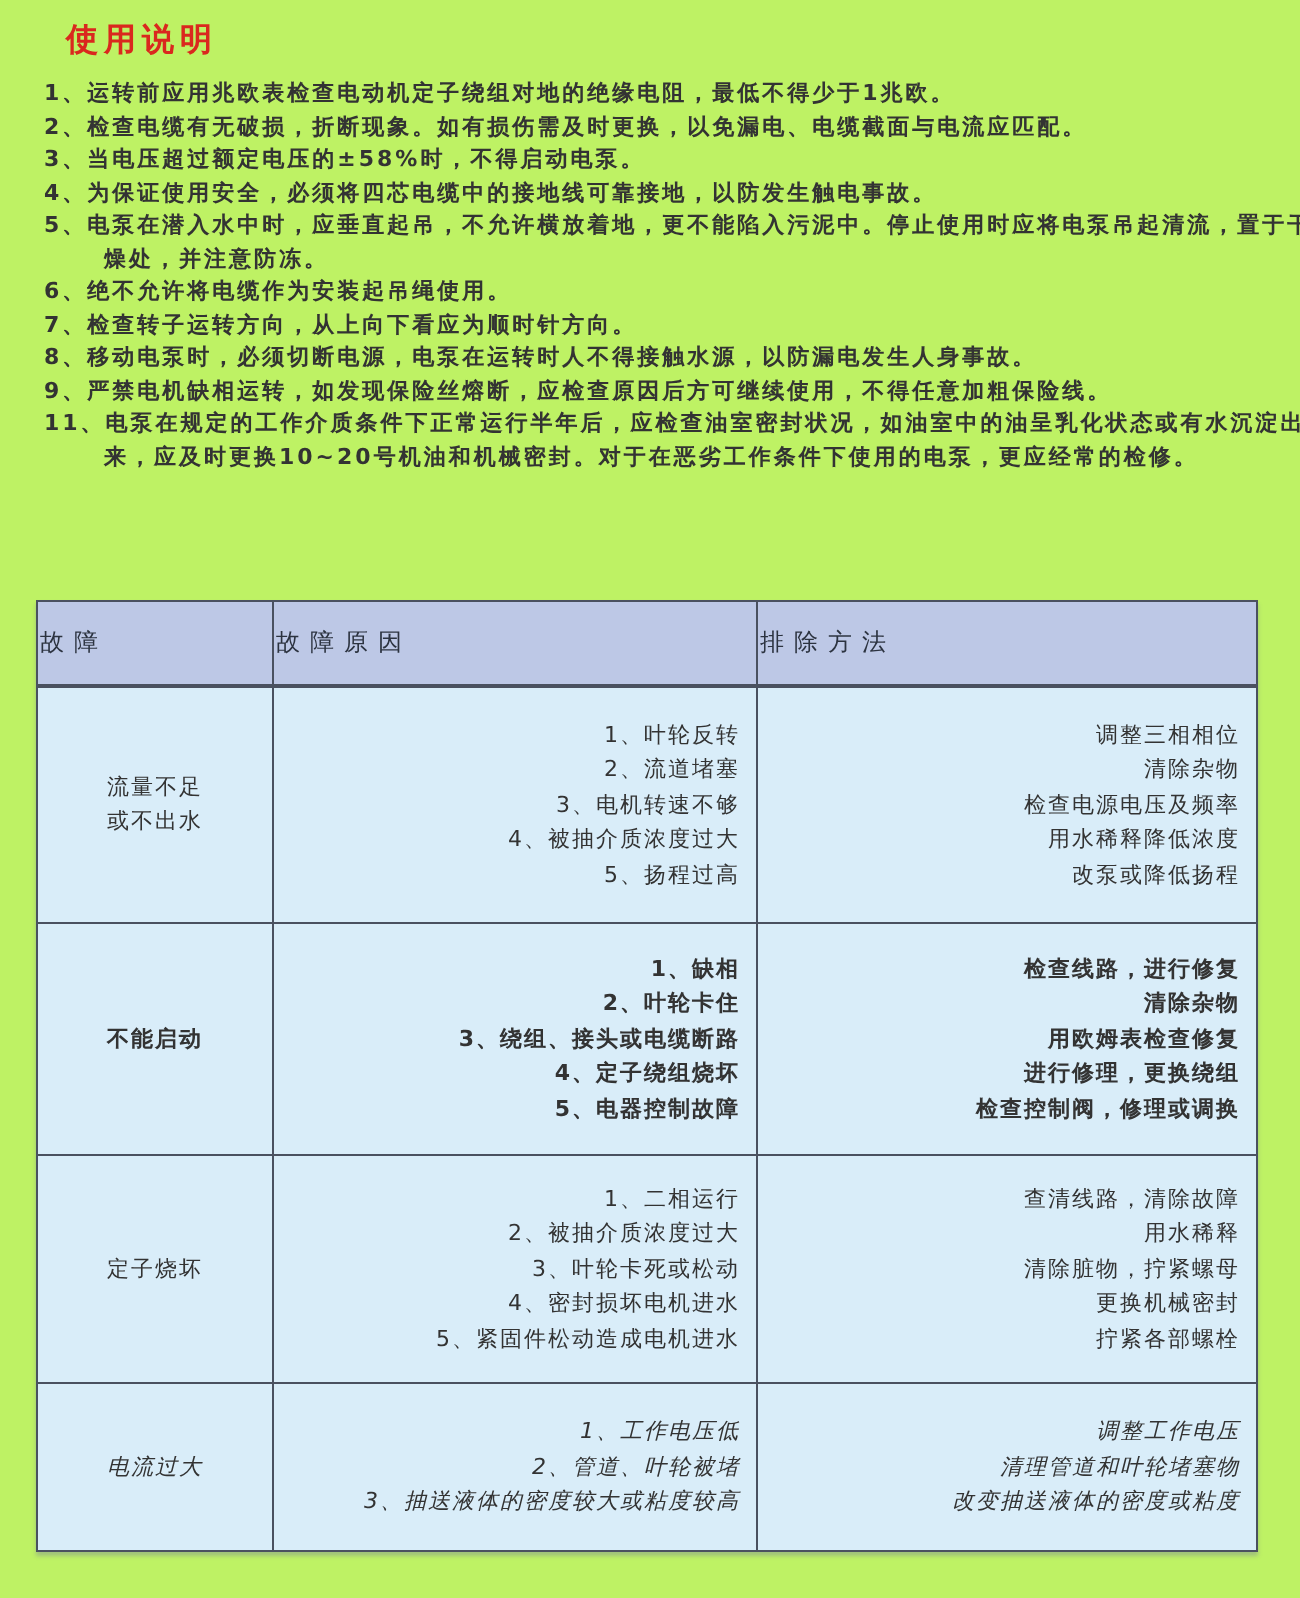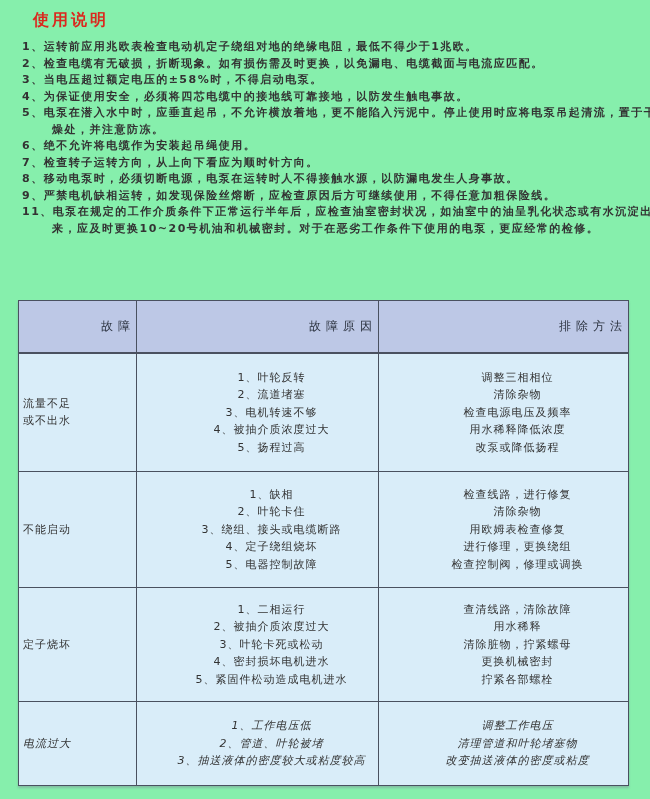--- a/index.html
+++ b/index.html
@@ -13,21 +13,21 @@
   html, body { margin: 0; padding: 0; }
   body {
     width: 650px; height: 799px;
     background: #ffffff;
     font-family: "DejaVu Sans", sans-serif;
     color: var(--text-col);
   }
   .page {
     position: relative;
     width: 650px; height: 799px;
-    background: #86efac;
+    background: #bef264;
     overflow: hidden;
   }
   .title {
     position: absolute;
     top: 10px; left: 33px;
     margin: 0;
     font-size: 16px;
     font-weight: bold;
     letter-spacing: 3px;
     color: var(--title-red);
@@ -51,45 +51,45 @@
     position: absolute;
     top: 300px; left: 18px;
     width: 610px;
     border-collapse: collapse;
     table-layout: fixed;
     border: 1px solid var(--border-col);
     box-shadow: 0 2px 2px rgba(125, 136, 150, 0.45);
   }
   .fault-table th {
     background: var(--header-bg);
-    height: 52px;
+    height: 42px;
     font-size: 12px;
     font-weight: normal;
     letter-spacing: 5px;
     color: #2c3340;
-    text-align: right;
+    text-align: left;
     vertical-align: middle;
     border: 1px solid var(--border-col);
     border-bottom: 2px solid var(--border-col);
   }
   .fault-table td {
     background: var(--cell-bg);
     border: 1px solid var(--border-col);
     font-size: 11px;
     letter-spacing: 1px;
     line-height: 17.5px;
     color: var(--text-col);
     vertical-align: middle;
     white-space: pre-line;
   }
-  .fault-table td.fault-cell { text-align: left; padding: 4px; }
+  .fault-table td.fault-cell { text-align: center; padding: 4px; }
   .fault-table td.cause-cell,
-  .fault-table td.method-cell { text-align: center; padding: 10px 8px 10px 36px; }
+  .fault-table td.method-cell { text-align: right; padding: 10px 8px 10px 36px; }
   tr.r1 td { height: 119px; }
-  tr.r2 td { height: 116px; }
+  tr.r2 td { height: 116px; font-weight: bold; }
   tr.r3 td { height: 114px; }
   tr.r4 td { height: 84px; font-style: italic; }
 </style>
 </head>
 <body>
 
 <div class="page">
 
   <h1 class="title">使用说明</h1>
 

